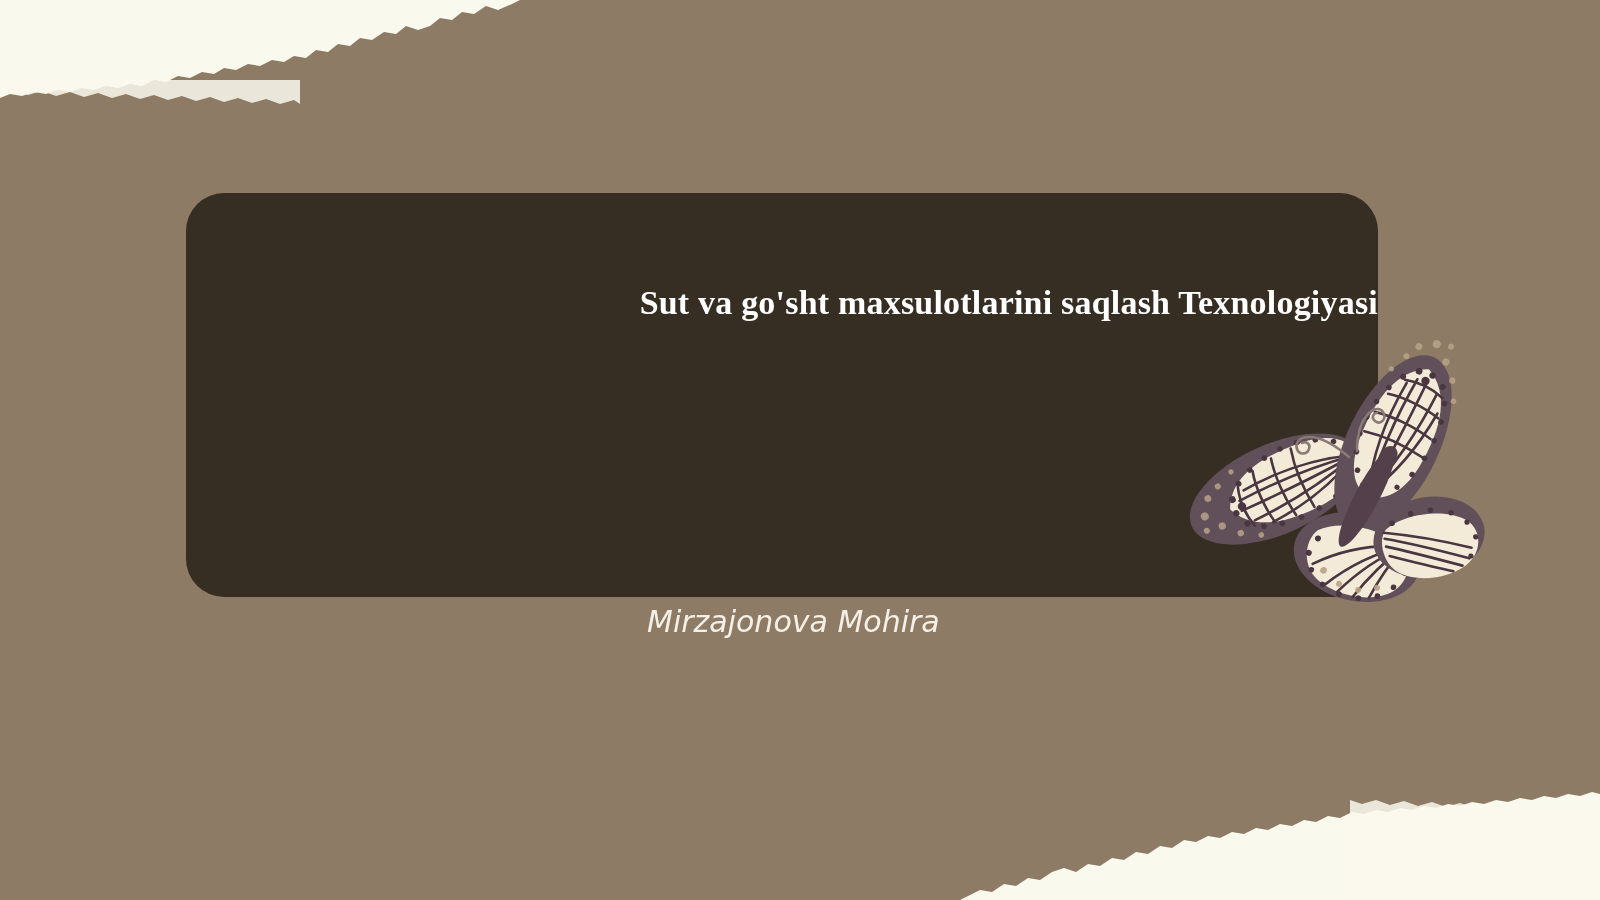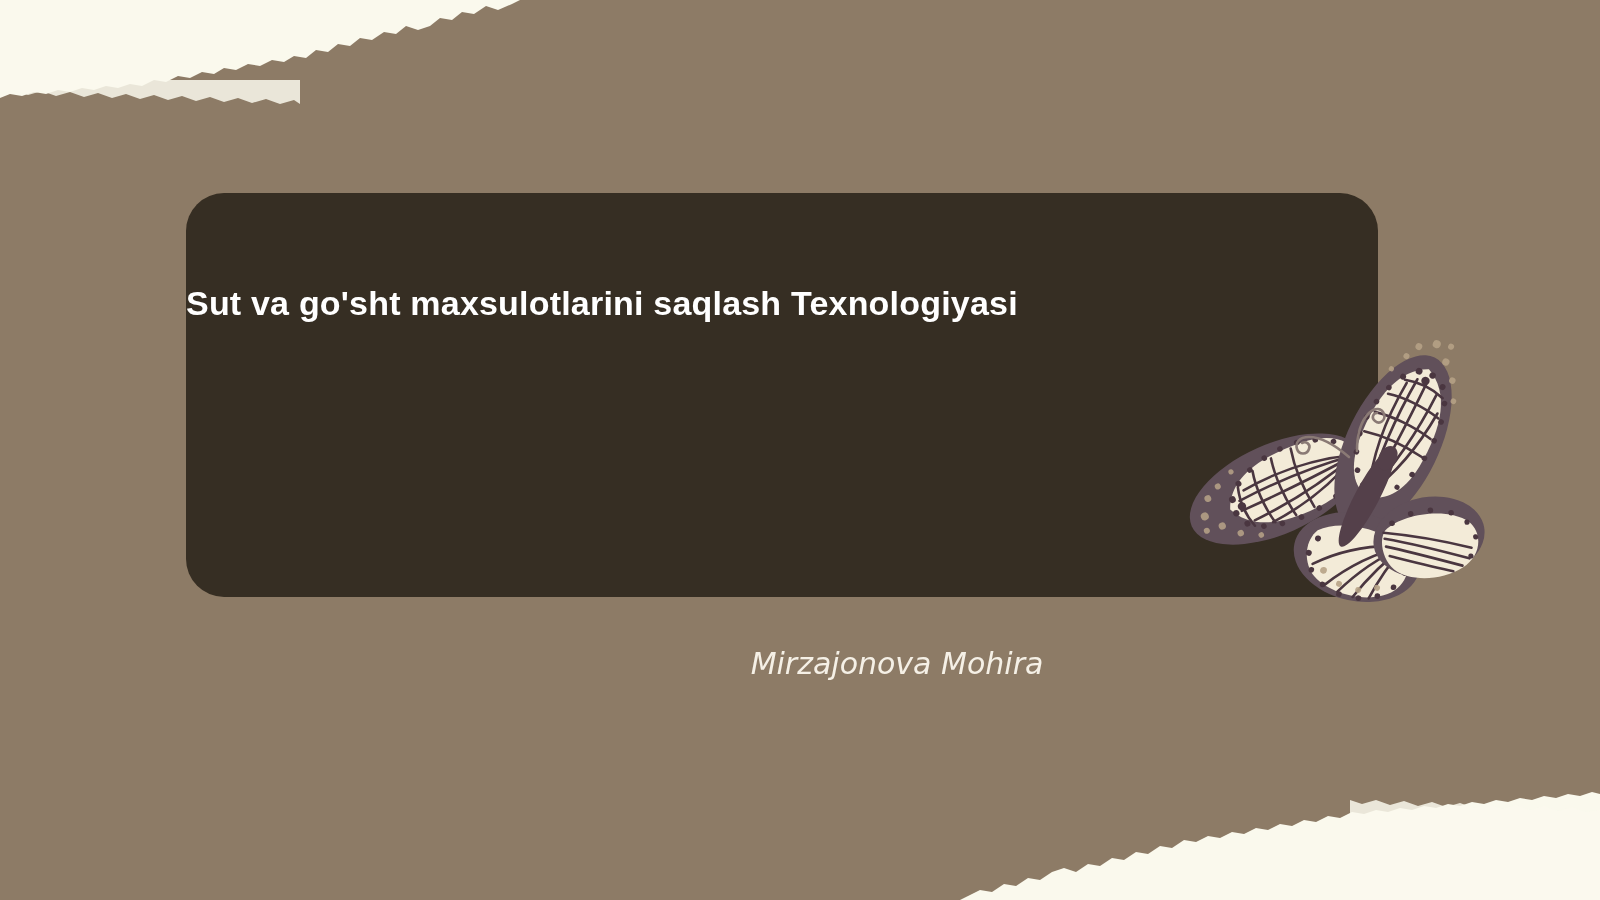--- a/index.html
+++ b/index.html
@@ -45,44 +45,43 @@
     background: #362e23;
     border-radius: 38px;
   }
 
   
   #slide-title {
     position: absolute;
     left: 186px;
     top: 282px;
     width: 1192px;
-    text-align: left;
+    text-align: right;
     color: #ffffff;
-    font-family: Liberation Sans, sans-serif;
+    font-family: Liberation Serif, serif;
     font-weight: bold;
     font-size: 34px;
     letter-spacing: 0.2px;
     line-height: 1.25;
     white-space: nowrap;
   }
 
   
   #slide-subtitle {
     position: absolute;
     left: 647px;
     top: 604px;
     width: 500px;
-    text-align: center;
+    text-align: left;
     color: #f5f0e6;
     font-family: "DejaVu Sans", sans-serif;
     font-style: italic;
     font-weight: normal;
     font-size: 30px;
     white-space: nowrap;
-    margin-top: 42px;
   }
 
   
   #butterfly {
     position: absolute;
     left: 1185px;
     top: 325px;
     width: 300px;
     height: 295px;
   }

